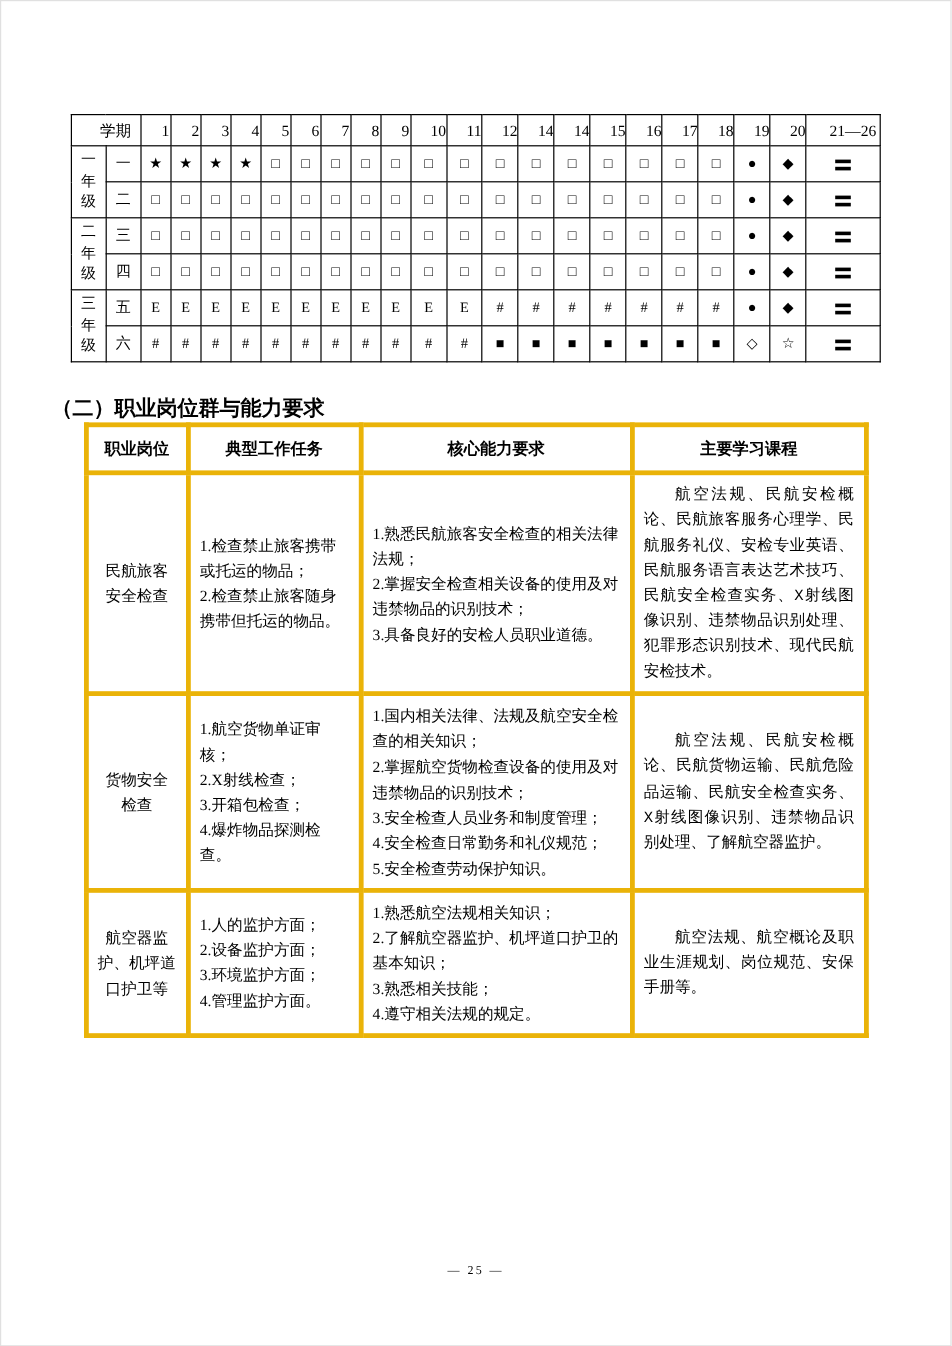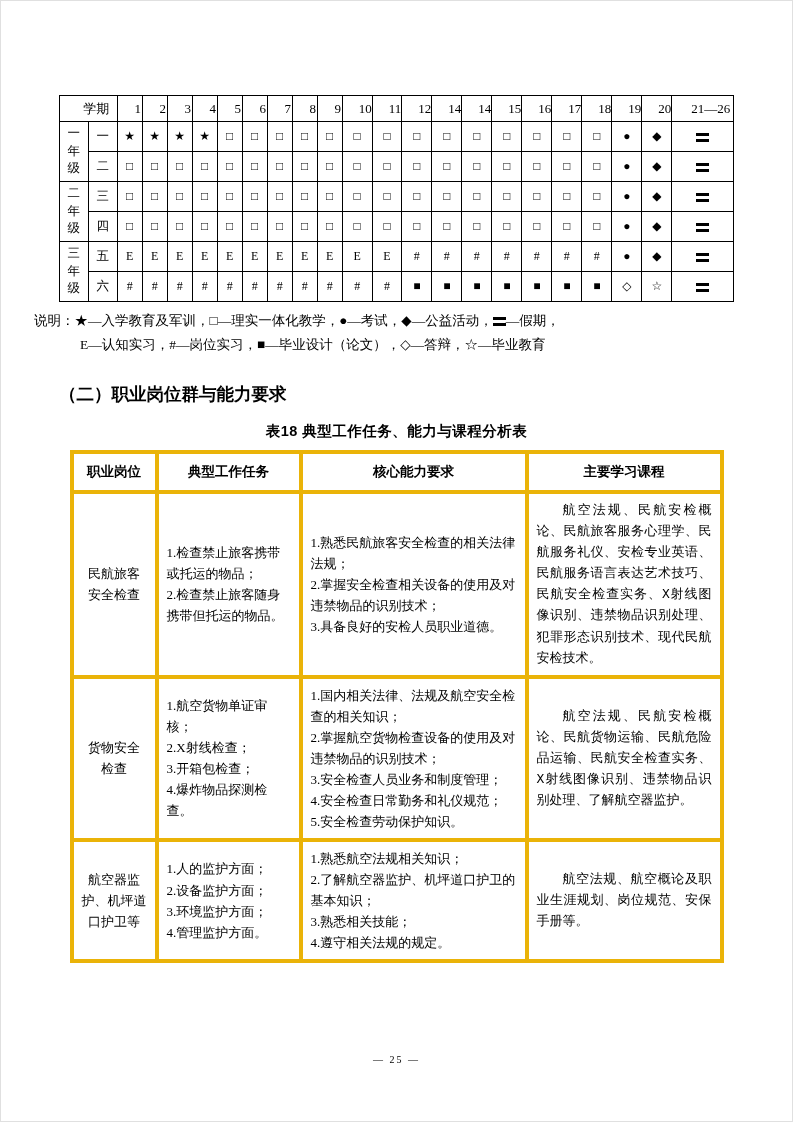--- a/index.html
+++ b/index.html
@@ -29,21 +29,21 @@
 
   .bars-icon {
     display:inline-block; width:13px; height:9px;
     border-top:3px solid #000; border-bottom:3px solid #000; vertical-align:middle;
   }
 
   .note { margin:7px 0 0 33px; font-size:13.5px; line-height:1.75; width:640px; }
   .note-line2 { padding-left:46px; }
 
   .section-heading {
-    margin:26px 0 0 58px;
+    margin:26px 0 0 42px;
     font-family:"Liberation Sans","DejaVu Sans",sans-serif;
     font-weight:bold; font-size:17.5px;
   }
 
   .t18-title { margin:16px 0 9px 0; }
 
   .t18 th, .t18 td { border:4px solid #eab308; vertical-align:middle; }
   .t18 th {
     height:40px; text-align:center; font-size:13.5px;
     font-family:"Liberation Sans","DejaVu Sans",sans-serif; font-weight:bold;
@@ -268,28 +268,23 @@
           <td>■</td>
           <td>■</td>
           <td>■</td>
           <td>◇</td>
           <td>☆</td>
           <td><span class="bars-icon"></span></td>
         </tr>
       </tbody>
     </table>
 
-  <div class="note">
-    <div class="note-line1"><span>说明：★—入学教育及军训，□—理实一体化教学，●—考试，◆—公益活动，</span><span class="bars-icon"></span><span>—假期，</span></div>
-    <div class="note-line2">E—认知实习，#—岗位实习，■—毕业设计（论文），◇—答辩，☆—毕业教育</div>
-  </div>
 
   <div class="section-heading">（二）职业岗位群与能力要求</div>
 
-  <div class="tbl-title t18-title">表18  典型工作任务、能力与课程分析表</div>
 
   <table class="t18">
       <colgroup>
         <col style="width: 85px;">
         <col style="width: 144px;">
         <col style="width: 226px;">
         <col style="width: 195px;">
       </colgroup>
       <thead>
         <tr>

